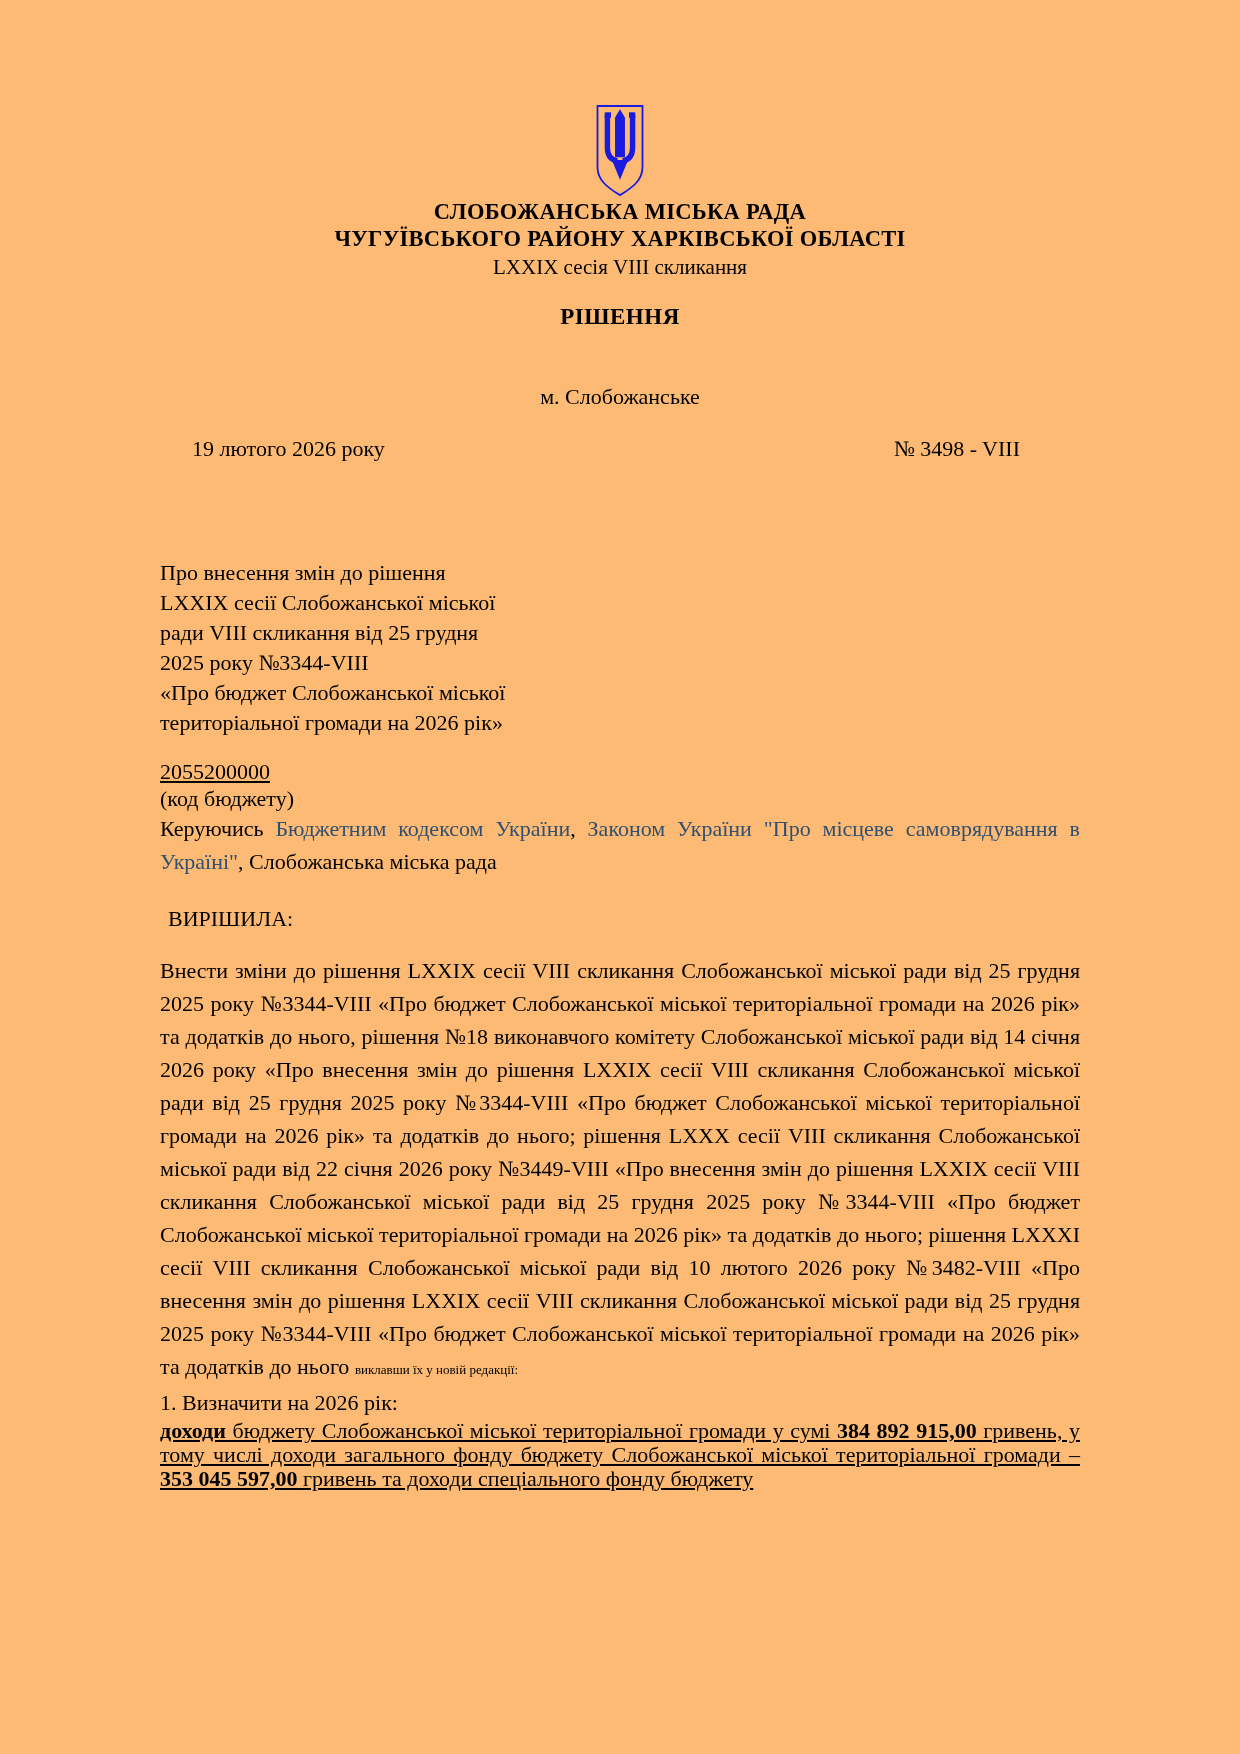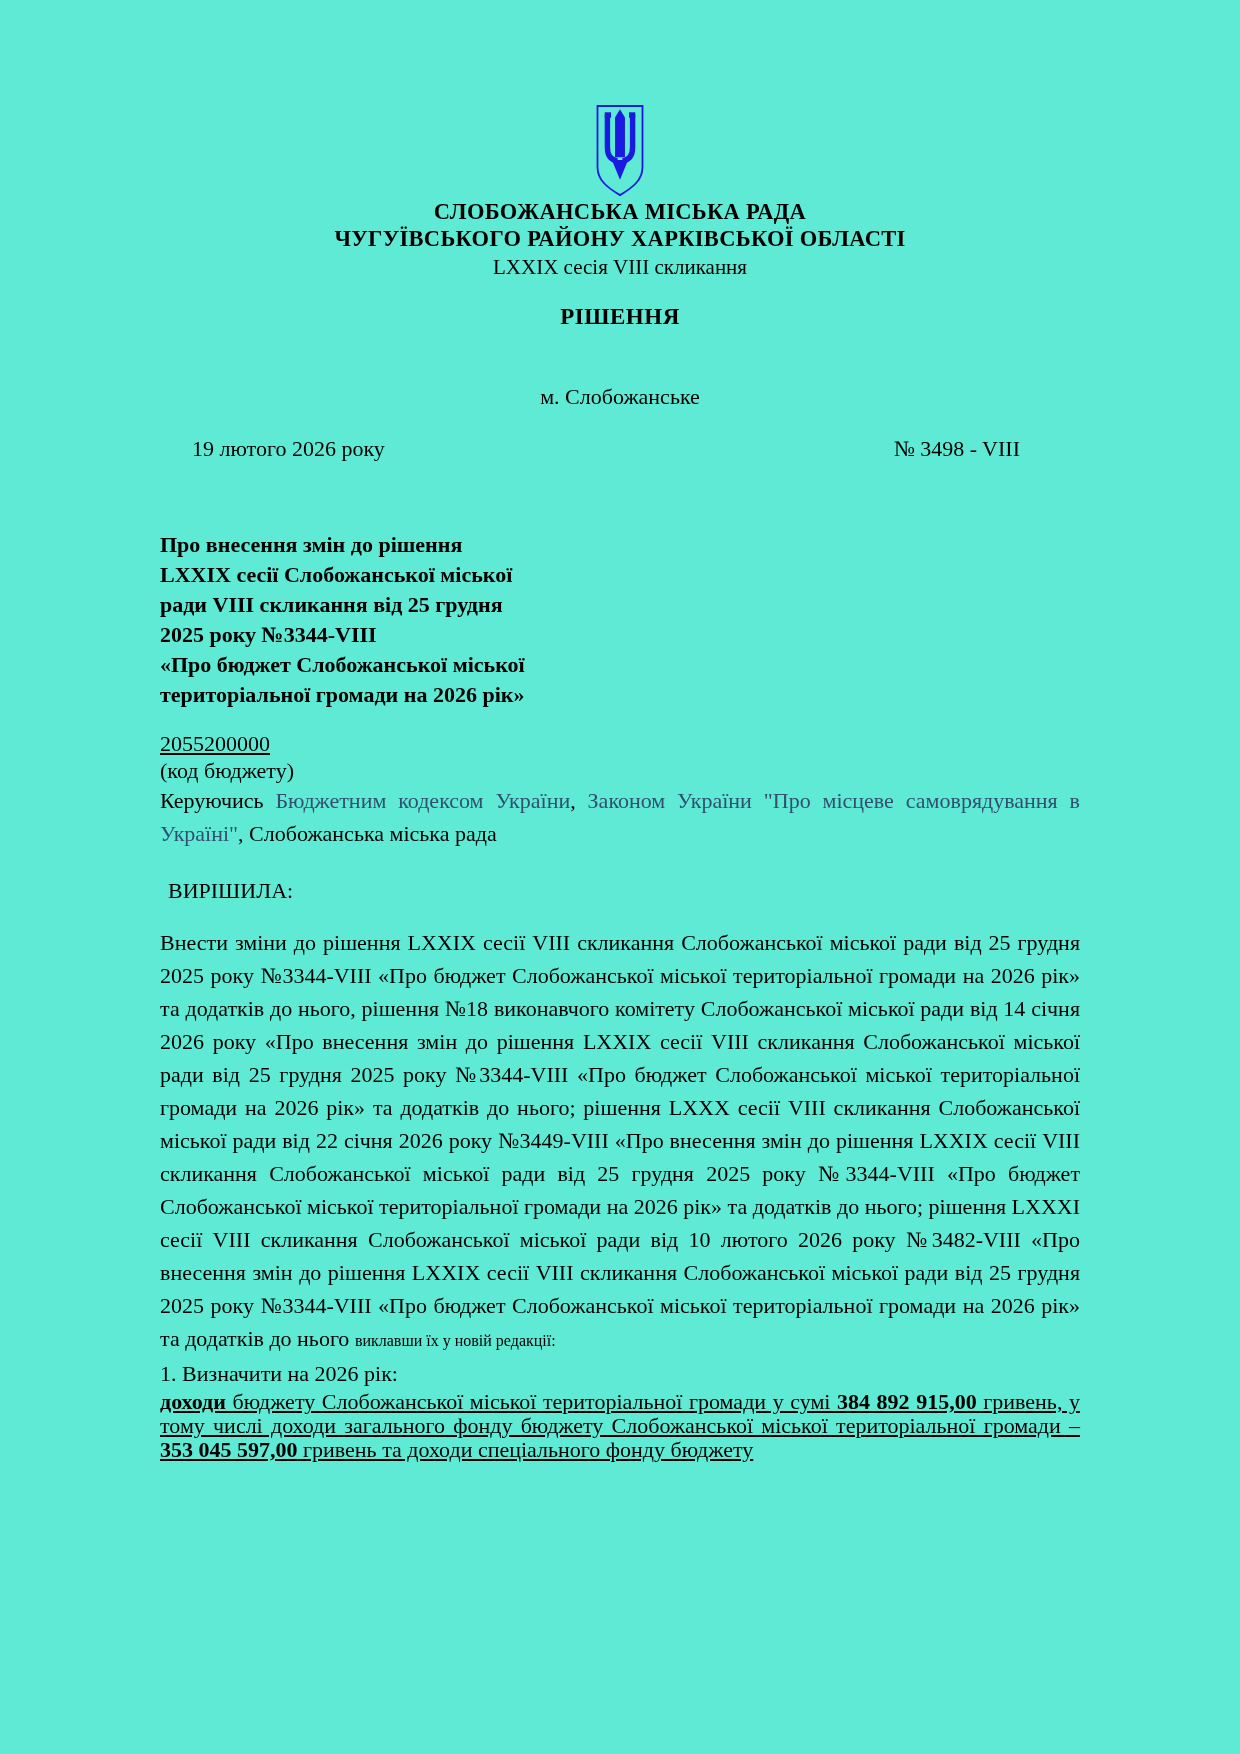--- a/index.html
+++ b/index.html
@@ -1,42 +1,42 @@
 <!DOCTYPE html>
 <html lang="uk"><head>
 <meta charset="utf-8">
 <style>
   html, body { margin: 0; padding: 0; background: #ffffff; }
   .page {
     position: relative;
     width: 1240px;
     min-height: 1754px;
     margin: 0 auto;
-    background: #5eead4;
+    background: #fdba74;
     color: #000000;
     font-family: "Liberation Serif", "DejaVu Serif", serif;
     font-size: 22px;
     box-sizing: border-box;
     padding: 104px 160px 60px 160px;
   }
   .emblem-wrap { text-align: center; height: 94px; }
   .emblem-wrap svg { display: inline-block; }
   .org-name { font-weight: bold; text-align: center; font-size: 22.5px; line-height: 27px; letter-spacing: 0.3px; }
   .session-line { text-align: center; font-size: 21px; line-height: 26px; margin-top: 2px; }
   .doc-type { text-align: center; font-weight: bold; font-size: 23px; margin-top: 24px; letter-spacing: 0.5px; }
   .place-line { text-align: center; margin-top: 54px; }
   .date-row { display: flex; justify-content: space-between; margin-top: 26px; padding-left: 32px; padding-right: 60px; gap: 41px; }
-  .subject-block { font-weight: bold; margin-top: 68px; line-height: 30px; max-width: 540px; }
+  .subject-block { font-weight: normal; margin-top: 96px; line-height: 30px; max-width: 540px; }
   .code-block { margin-top: 20px; line-height: 27px; }
   .code-value { text-decoration: underline; }
   .preamble { line-height: 33px; text-align: justify; }
   .doc-link { color: #31506f; text-decoration: none; cursor: pointer; }
   .decision-word { margin-top: 28px; padding-left: 8px; }
   .body-par { margin-top: 22px; text-align: justify; line-height: 33px; }
-  .small-tail { font-size: 16px; }
+  .small-tail { font-size: 13px; }
   .item-heading { margin-top: 0; line-height: 33px; }
   .income-par { text-align: justify; line-height: 24px; text-decoration: underline; }
   .bu { font-weight: bold; text-decoration: underline; }
 </style>
 </head>
 <body>
 
 <div class="page">
 
   <div class="emblem-wrap">

